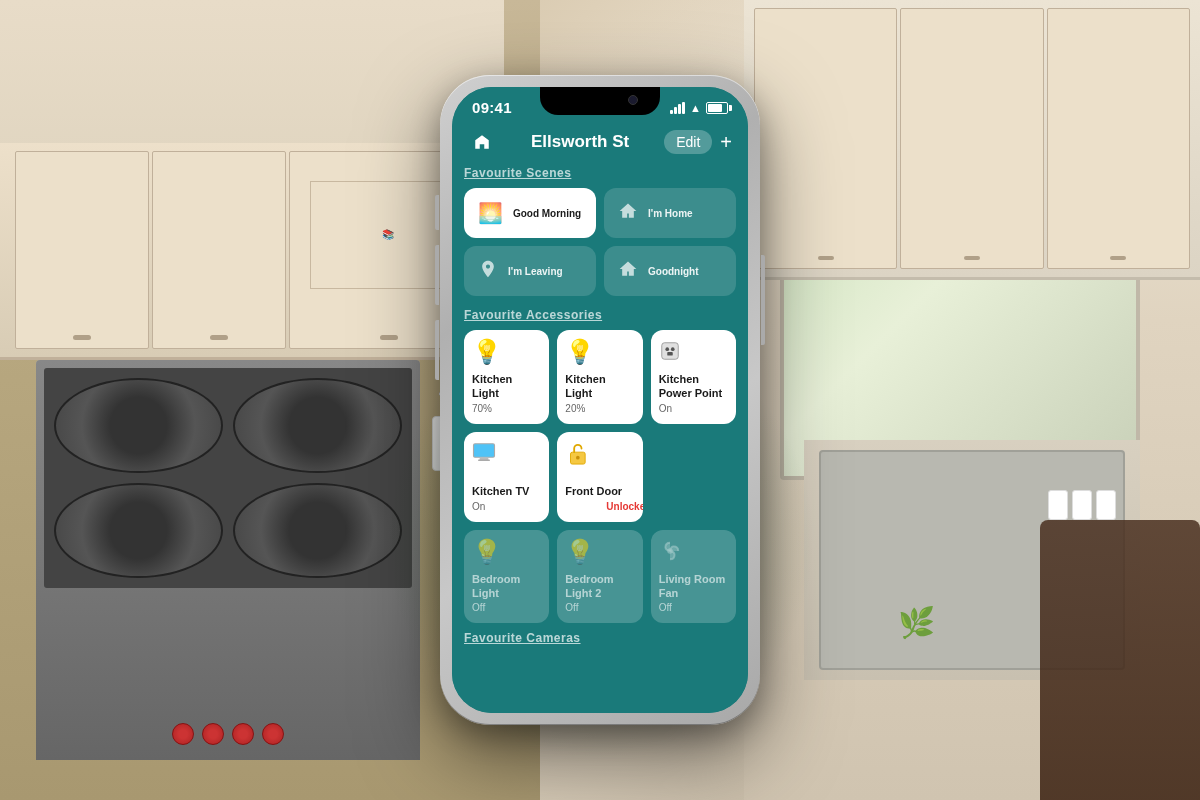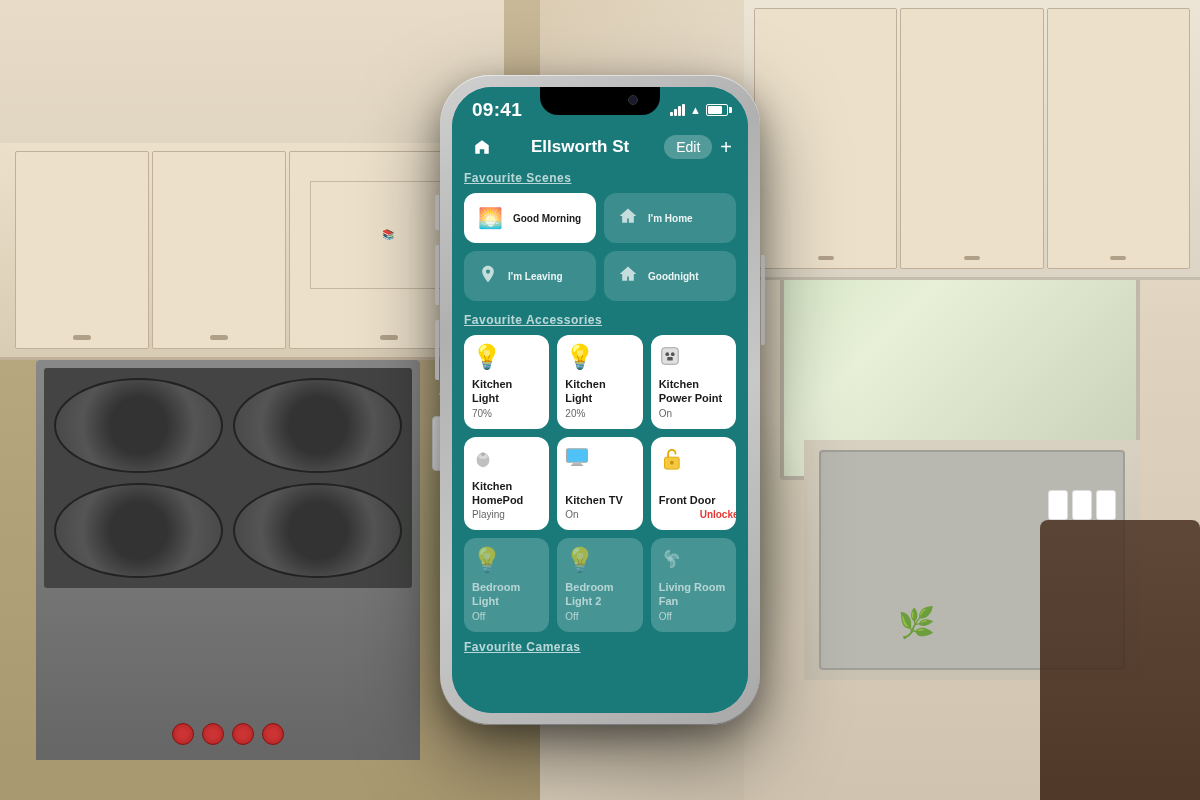--- a/index.html
+++ b/index.html
@@ -66,21 +66,21 @@
       display: flex;
       justify-content: space-between;
       align-items: center;
       padding: 12px 20px 4px;
       background: #1a7a7a;
       position: relative;
       z-index: 5;
     }
 
     .status-time {
-      font-size: 19px;
+      font-size: 15px;
       font-weight: 600;
       color: white;
       letter-spacing: 0.3px;
     }
 
     .status-icons {
       display: flex;
       align-items: center;
       gap: 5px;
     }
@@ -524,33 +524,20 @@
                   <circle cx="15" cy="10" r="2" fill="#555"></circle>
                   <rect x="9" y="13" width="6" height="4" rx="1" fill="#555"></rect>
                 </svg>
               </div>
               <div class="accessory-bottom">
                 <div class="accessory-name">Kitchen Power Point</div>
                 <div class="accessory-status">On</div>
               </div>
             </div>
 
-            <div class="accessory-tile">
-              <div class="accessory-icon">
-                <svg width="22" height="22" viewBox="0 0 24 24">
-                  <ellipse cx="12" cy="14" rx="7" ry="8" fill="#c0c0c0"></ellipse>
-                  <ellipse cx="12" cy="10" rx="5" ry="3" fill="#d8d8d8"></ellipse>
-                  <circle cx="12" cy="8" r="2" fill="#b0b0b0"></circle>
-                </svg>
-              </div>
-              <div class="accessory-bottom">
-                <div class="accessory-name">Kitchen HomePod</div>
-                <div class="accessory-status">Playing</div>
-              </div>
-            </div>
 
             <div class="accessory-tile">
               <div class="accessory-icon">
                 <svg width="24" height="20" viewBox="0 0 32 26">
                   <rect x="2" y="2" width="28" height="18" rx="2" fill="#4fc3f7" stroke="#aaa" stroke-width="1.5"></rect>
                   <rect x="10" y="21" width="12" height="3" rx="1" fill="#bbb"></rect>
                   <rect x="8" y="23" width="16" height="2" rx="1" fill="#aaa"></rect>
                 </svg>
               </div>
               <div class="accessory-bottom">

